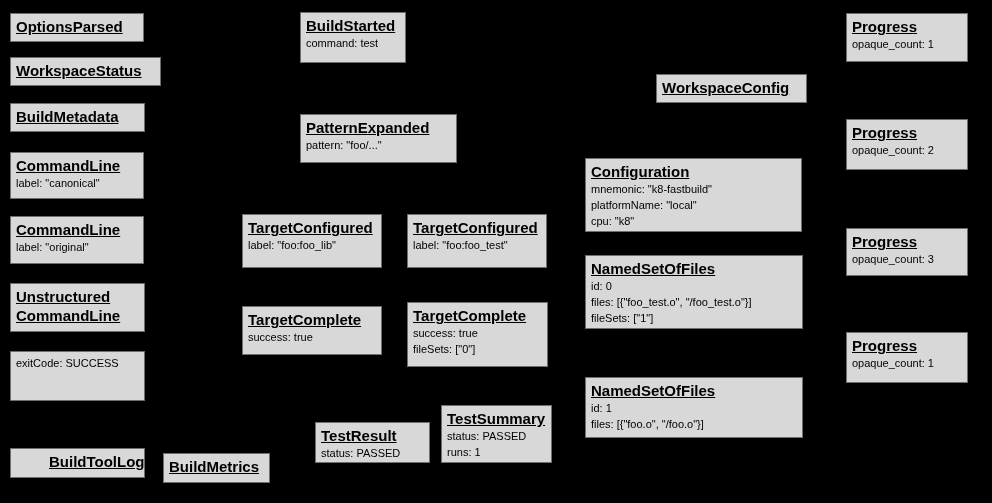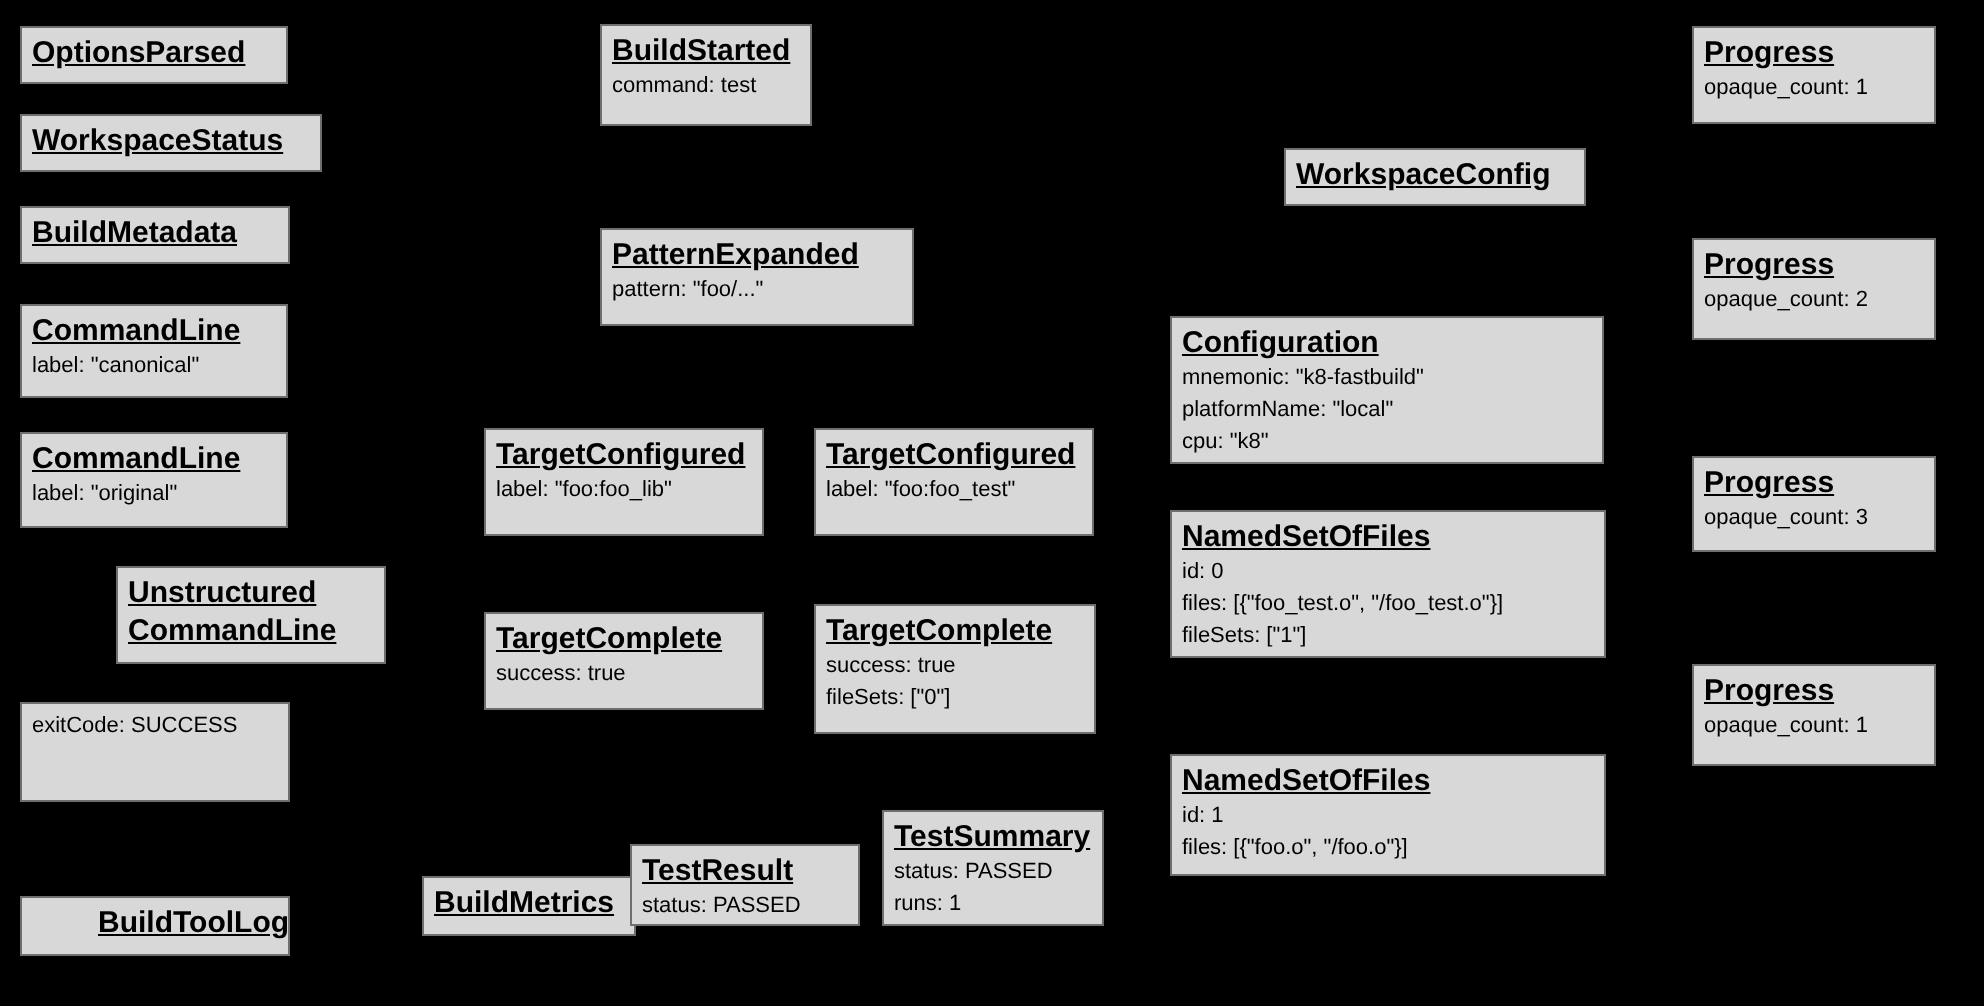--- a/index.html
+++ b/index.html
@@ -39,33 +39,33 @@
     font-size:11px;
     line-height:16px;
     white-space:nowrap;
   }
   
   .b0 {left:10px;  top:13px;  width:134px; height:29px;}
   .b1 {left:10px;  top:57px;  width:151px; height:29px;}
   .b2 {left:10px;  top:103px; width:135px; height:29px;}
   .b3 {left:10px;  top:152px; width:134px; height:47px;}
   .b4 {left:10px;  top:216px; width:134px; height:48px;}
-  .b5 {left:10px;  top:283px; width:135px; height:49px;margin-left:48px;}
+  .b5 {left:10px;  top:283px; width:135px; height:49px;}
   .b6 {left:10px;  top:351px; width:135px; height:50px;}
   .b7 {left:10px;  top:448px; width:135px; height:30px;padding-left:38px;}
-  .b8 {left:163px; top:438px; width:107px; height:30px;margin-left:48px;}
+  .b8 {left:163px; top:453px; width:107px; height:30px;}
   .b9 {left:300px; top:12px;  width:106px; height:51px;}
   .b10{left:300px; top:114px; width:157px; height:49px;}
   .b11{left:242px; top:214px; width:140px; height:54px;}
   .b12{left:407px; top:214px; width:140px; height:54px;}
   .b13{left:242px; top:306px; width:140px; height:49px;}
   .b14{left:407px; top:302px; width:141px; height:65px;}
   .b15{left:315px; top:422px; width:115px; height:41px;}
   .b16{left:441px; top:405px; width:111px; height:58px;}
-  .b17{left:642px; top:74px;  width:151px; height:29px;}
+  .b17{left:656px; top:74px;  width:151px; height:29px;}
   .b18{left:585px; top:158px; width:217px; height:74px;}
   .b19{left:585px; top:255px; width:218px; height:74px;}
   .b20{left:585px; top:377px; width:218px; height:61px;}
   .b21{left:846px; top:13px;  width:122px; height:49px;}
   .b22{left:846px; top:119px; width:122px; height:51px;}
   .b23{left:846px; top:228px; width:122px; height:48px;}
   .b24{left:846px; top:332px; width:122px; height:51px;}
 </style>
 </head>
 <body>

